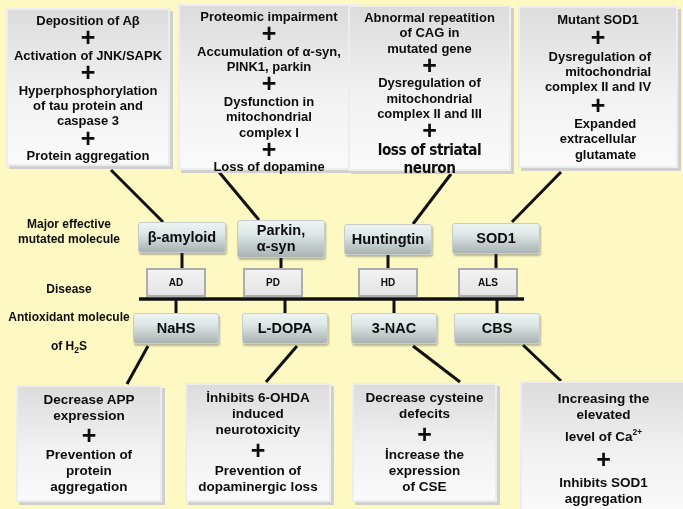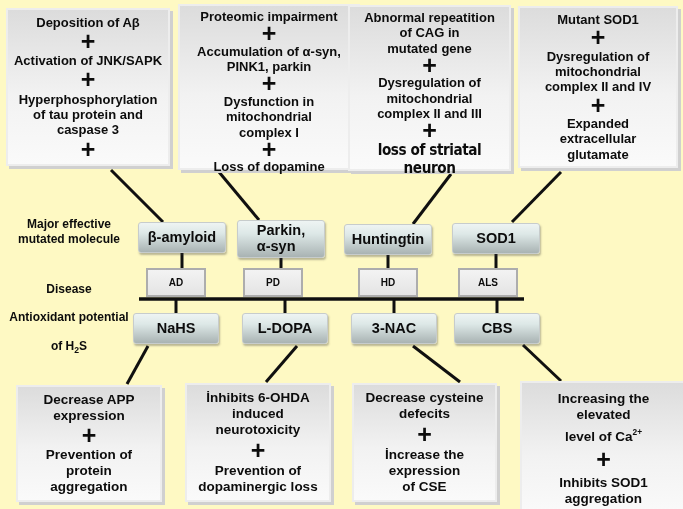--- a/index.html
+++ b/index.html
@@ -22,21 +22,21 @@
   }
   .seg{display:block;white-space:pre-line;}
   .plus{display:block;font-size:25px;font-weight:bold;line-height:.7;margin:1px 0;}
   .condensed{
     font-size:15.5px;letter-spacing:-.5px;transform:scaleX(.88);
     font-family:"DejaVu Sans",sans-serif;white-space:pre-line;display:block;
   }
   #t1{left:6px;top:8px;width:164px;height:158px;}
   #t2{left:178px;top:4px;width:182px;height:166px;}
   #t3{left:348px;top:5px;width:163px;height:166px;}
-  #t4{left:518px;top:6px;width:160px;height:162px;}
+  #t4{left:518px;top:6px;width:160px;height:162px;text-align:right;}
   #b1{left:16px;top:385px;width:146px;height:117px;font-size:13.5px;}
   #b2{left:185px;top:383px;width:146px;height:119px;font-size:13.5px;}
   #b3{left:352px;top:383px;width:145px;height:119px;font-size:13.5px;}
   #b4{left:520px;top:381px;width:167px;height:136px;font-size:13.5px;}
   sup{font-size:.62em;}
   sub{font-size:.72em;}
 
   
   .molbox{
     position:absolute;z-index:2;
@@ -110,20 +110,21 @@
 
   <div class="bigbox" id="t1">
     <span class="seg">Deposition of Aβ</span>
     <span class="plus">+</span>
     <span class="seg">Activation of JNK/SAPK</span>
     <span class="plus">+</span>
     <span class="seg">Hyperphosphorylation
 of tau protein and
 caspase 3</span>
     <span class="plus">+</span>
+    <span class="seg">Protein aggregation</span>
   </div>
 
   <div class="bigbox" id="t2">
     <span class="seg">Proteomic impairment</span>
     <span class="plus">+</span>
     <span class="seg">Accumulation of α-syn,
 PINK1, parkin</span>
     <span class="plus">+</span>
     <span class="seg">Dysfunction in
 mitochondrial
@@ -152,21 +153,21 @@
 complex II and IV</span>
     <span class="plus">+</span>
     <span class="seg">Expanded
 extracellular
 glutamate</span>
   </div>
 
   <div class="rowlabel" id="lab-mol">Major effective
 mutated molecule</div>
   <div class="rowlabel" id="lab-dis">Disease</div>
-  <div class="rowlabel" id="lab-h2s"><span>Antioxidant potential</span><br>
+  <div class="rowlabel" id="lab-h2s"><span>Antioxidant molecule</span><br>
     <span>of H</span><sub>2</sub><span>S</span>
   </div>
 
   <div class="molbox" id="m1">β-amyloid</div>
   <div class="molbox" id="m2">Parkin,
 α-syn</div>
   <div class="molbox" id="m3">Huntingtin</div>
   <div class="molbox" id="m4">SOD1</div>
 
   <div class="disbox" id="d1">AD</div>

